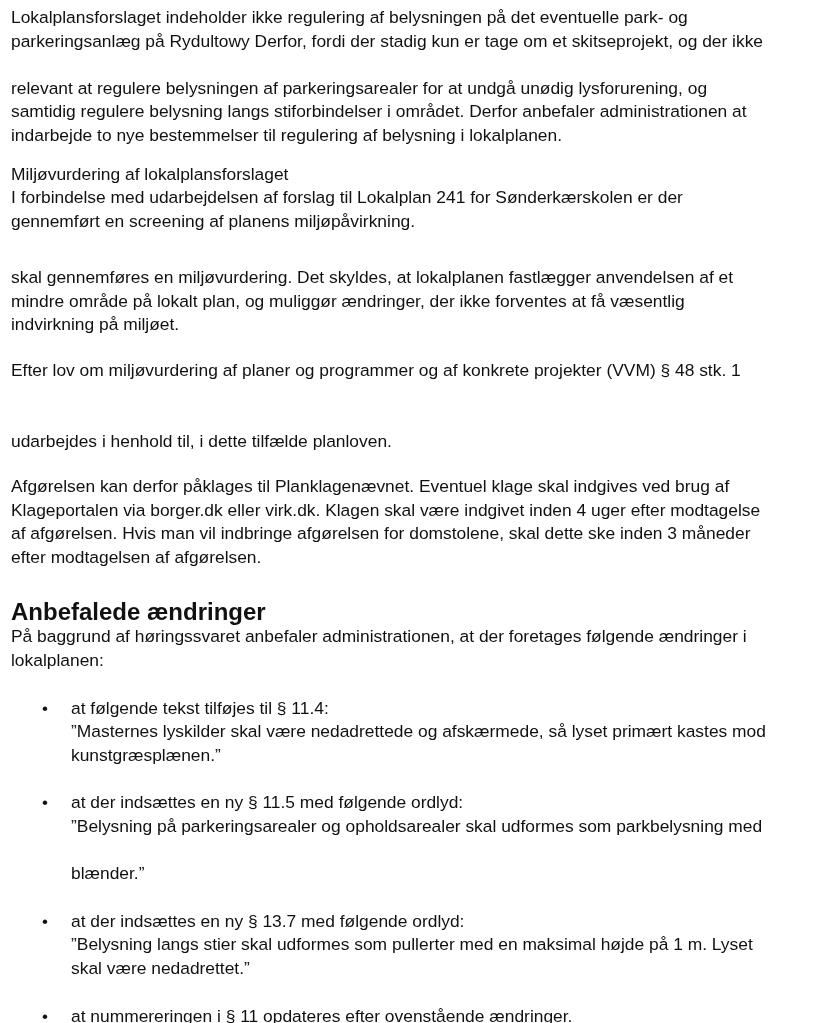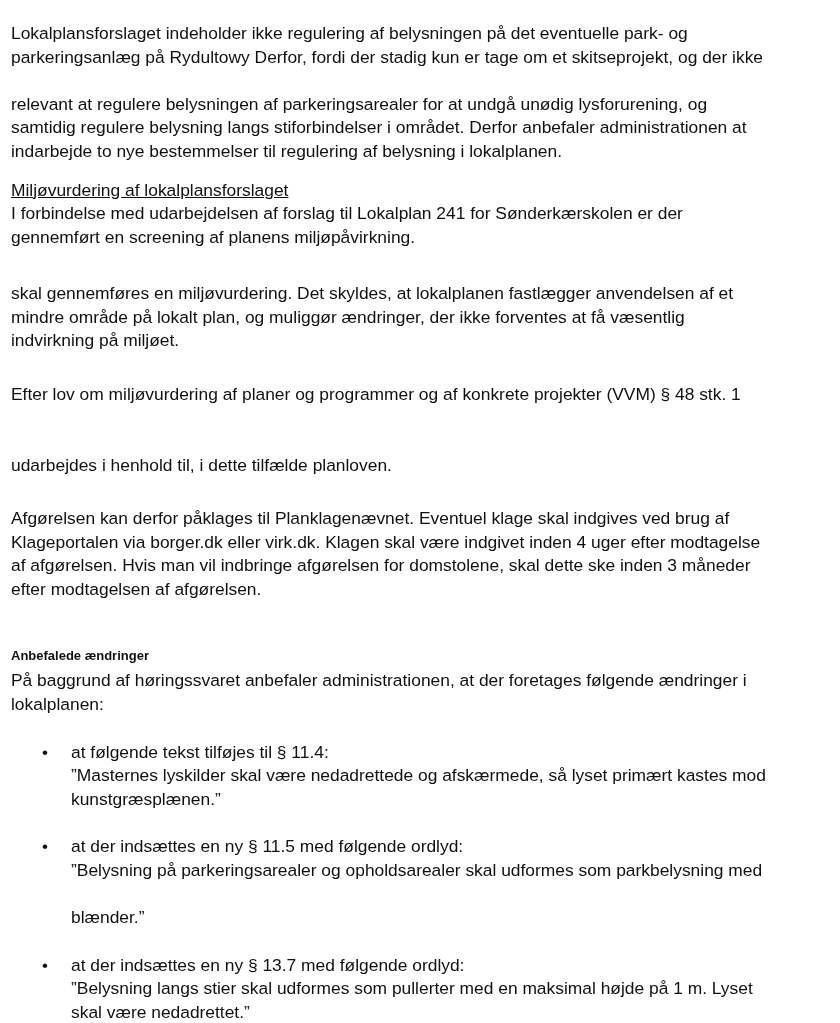--- a/index.html
+++ b/index.html
@@ -5,25 +5,25 @@
   html, body { margin: 0; padding: 0; background: #ffffff; }
   body {
     width: 840px; height: 1023px; overflow: hidden;
     font-family: "Liberation Sans", sans-serif;
     color: #111111;
     font-size: 17.4px;
     line-height: 23.6px;
   }
   .page { position: relative; padding: 6px 10px 0 11px; }
   p { margin: 0; }
-  .p1 { margin-top: 16px; }
-  .sec-head { margin-top: 15px; text-decoration: underline; }
+  .p1 { margin-top: 0; }
+  .sec-head { margin-top: 15px; }
   .gap8 { margin-top: 9px; }
-  .gap20 { margin-top: 30px; }
-  .h2 { font-weight: bold; font-size: 13px; line-height: 26px; margin-top: 42px; }
+  .gap20 { margin-top: 22px; }
+  .h2 { font-weight: bold; font-size: 24px; line-height: 26px; margin-top: 30px; }
   ul.changes { list-style: none; margin: 0; padding: 0; }
   ul.changes li { position: relative; padding-left: 60px; }
   ul.changes li .bullet {
     position: absolute; left: 31px; top: 0; font-size: 17px;
   }
   .li1 { margin-top: 24px; }
   .li-gap { margin-top: 24px; }
 </style>
 </head>
 <body>

